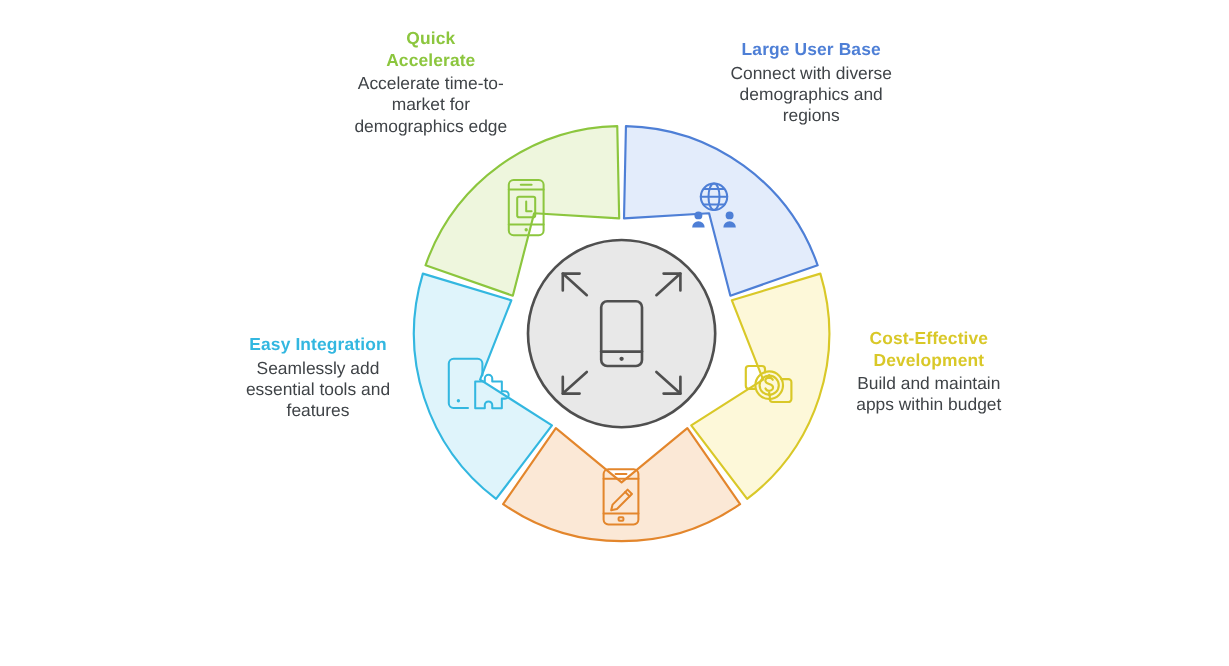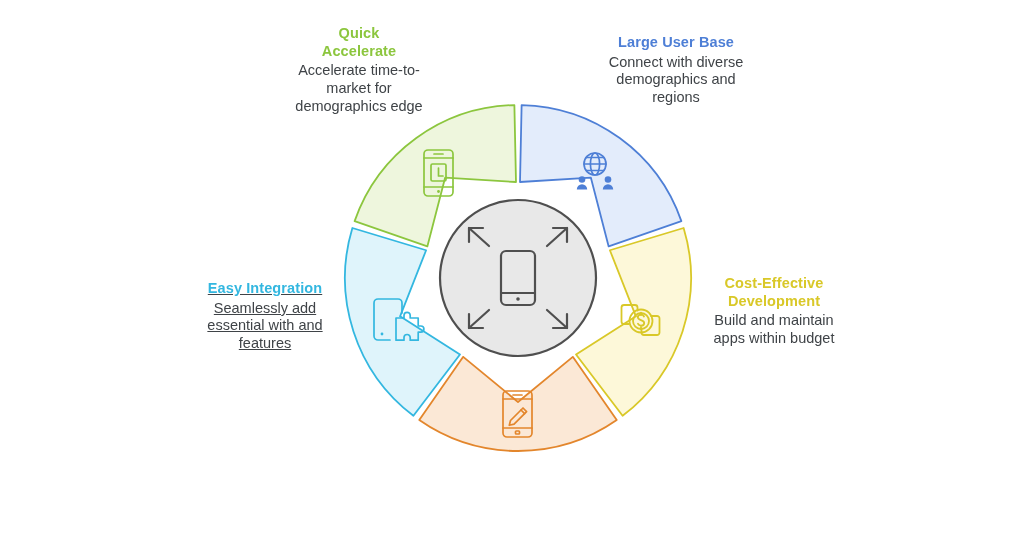--- a/index.html
+++ b/index.html
@@ -45,21 +45,21 @@
     font-size: 14.5px;
     color: #3f4347;
     font-weight: normal;
   }
 
   
   #label-quick     { left: 283px; top: 9px;   width: 152px; }
   #label-large     { left: 597px; top: 18px;  width: 158px; }
   #label-cost      { left: 700px; top: 259px; width: 148px; }
   #label-high      { left: 441px; top: 437px; width: 152px; }
-  #label-easy      { left: 186px; top: 264px; width: 158px; text-decoration: underline; }
+  #label-easy      { left: 186px; top: 264px; width: 158px; }
 </style>
 </head>
 <body>
 
 <div id="stage">
 
   <svg class="wheel" viewBox="0 0 1024 555">
     <g id="segments-group">
         <path d="M 521.62 89.04 A 173 173 0 0 1 681.38 205.11 L 608.66 230.43 L 590.89 161.68 L 520.01 166.02 Z" fill="#e3ecfb" stroke="#4e7fd6" stroke-width="1.8" stroke-linejoin="round"></path>
         <path d="M 683.62 212.00 A 173 173 0 0 1 622.60 399.80 L 576.04 338.47 L 635.93 300.32 L 609.90 234.25 Z" fill="#fdf8d9" stroke="#d9c828" stroke-width="1.8" stroke-linejoin="round"></path>
@@ -165,16 +165,16 @@
   </div>
 
   <div class="label-block" id="label-large">
     <div class="label-title" style="color:#4e7fd6">Large User Base</div>
     <div class="label-desc">Connect with diverse demographics and regions</div>
   </div>
 
 
   <div class="label-block" id="label-easy">
     <div class="label-title" style="color:#33b7e0">Easy Integration</div>
-    <div class="label-desc">Seamlessly add essential with and features</div>
+    <div class="label-desc">Seamlessly add essential tools and features</div>
   </div>
 
 </div>
 
 </body></html>

